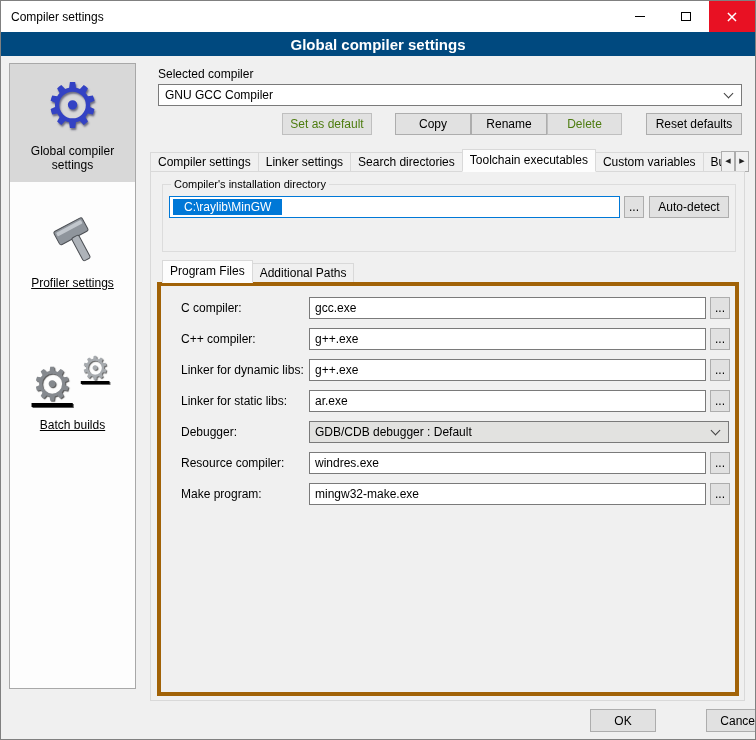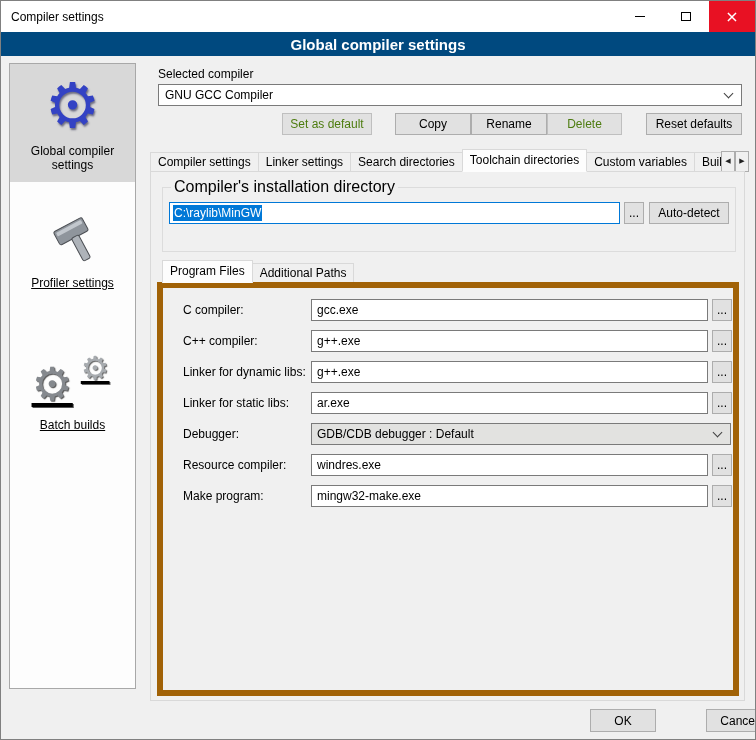--- a/index.html
+++ b/index.html
@@ -107,40 +107,40 @@
   .panel {
     position: absolute; left: 4px; top: 115px; width: 595px; height: 530px;
     border: 1px solid #d9d9d9; background: #f0f0f0; z-index: 1;
   }
 
   
   .groupbox {
     position: absolute; left: 11px; top: 6px; width: 573px; height: 74px;
     border: 1px solid #dcdcdc; padding: 4px 6px 0 6px;
   }
-  .groupbox legend { padding: 0 3px; margin-left: 2px; font-size: 16px; }
+  .groupbox legend { padding: 0 3px; margin-left: 2px; font-size: 11px; }
   .dir-row { display: flex; align-items: center; margin-top: 2px; }
   .dir-input {
     width: 451px; height: 22px; background: #fff; border: 1px solid #0078d7;
     display: flex; align-items: center; padding-left: 3px; overflow: hidden; white-space: nowrap;
   }
-  .selection { background: #0078d7; color: #fff; padding: 1px 1px; }
+  .selection { background: #0078d7; color: #fff; padding: 1px 11px; }
   .browse-btn { width: 20px; margin-left: 4px; }
   .autodetect-btn { width: 80px; margin-left: 5px; }
   .note {
     margin: 5px 0 0 1px; color: #9c3a36;
     white-space: nowrap; overflow: hidden;
   }
 
   
   .subtabbar { position: absolute; left: 11px; top: 88px; height: 23px; width: 570px; }
   .subtabbar .tab-strip { width: 570px; }
   .subpanel {
     position: absolute; left: 6px; right: 5px; top: 110px; bottom: 4px;
-    border: 6px solid #a16207; background: #f0f0f0; overflow: hidden;
+    border: 4px solid #a16207; background: #f0f0f0; overflow: hidden;
   }
 
   
   .form-row { display: flex; align-items: center; height: 22px; margin: 9px 0 0 20px; }
   .form-row:first-child { margin-top: 11px; }
   .row-label { width: 128px; flex: none; }
   .row-input {
     width: 397px; height: 22px; background: #fff; border: 1px solid #7a7a7a;
     display: flex; align-items: center; padding-left: 5px; overflow: hidden; white-space: nowrap;
   }
@@ -214,21 +214,21 @@
 
   <div class="btn-row">
       <button class="btn disabled" disabled="" style="left: 136px; width: 90px;">Set as default</button>
       <button class="btn" style="left: 249px; width: 76px;">Copy</button>
       <button class="btn" style="left: 325px; width: 76px;">Rename</button>
       <button class="btn disabled" disabled="" style="left: 401px; width: 75px;">Delete</button>
       <button class="btn" style="left: 500px; width: 96px;">Reset defaults</button>
     </div>
 
   <div class="tabbar">
-    <div class="tab-strip"><div class="tab">Compiler settings</div><div class="tab">Linker settings</div><div class="tab">Search directories</div><div class="tab active">Toolchain directories</div><div class="tab">Custom variables</div><div class="tab">Build</div></div>
+    <div class="tab-strip"><div class="tab">Compiler settings</div><div class="tab">Linker settings</div><div class="tab">Search directories</div><div class="tab active">Toolchain executables</div><div class="tab">Custom variables</div><div class="tab">Build</div></div>
     <div class="tab-scroll">
       <button class="scrollbtn"><span>◀</span></button>
       <button class="scrollbtn"><span>▶</span></button>
     </div>
   </div>
 
   <div class="panel">
     <fieldset class="groupbox">
       <legend>Compiler's installation directory</legend>
       <div class="dir-row">

